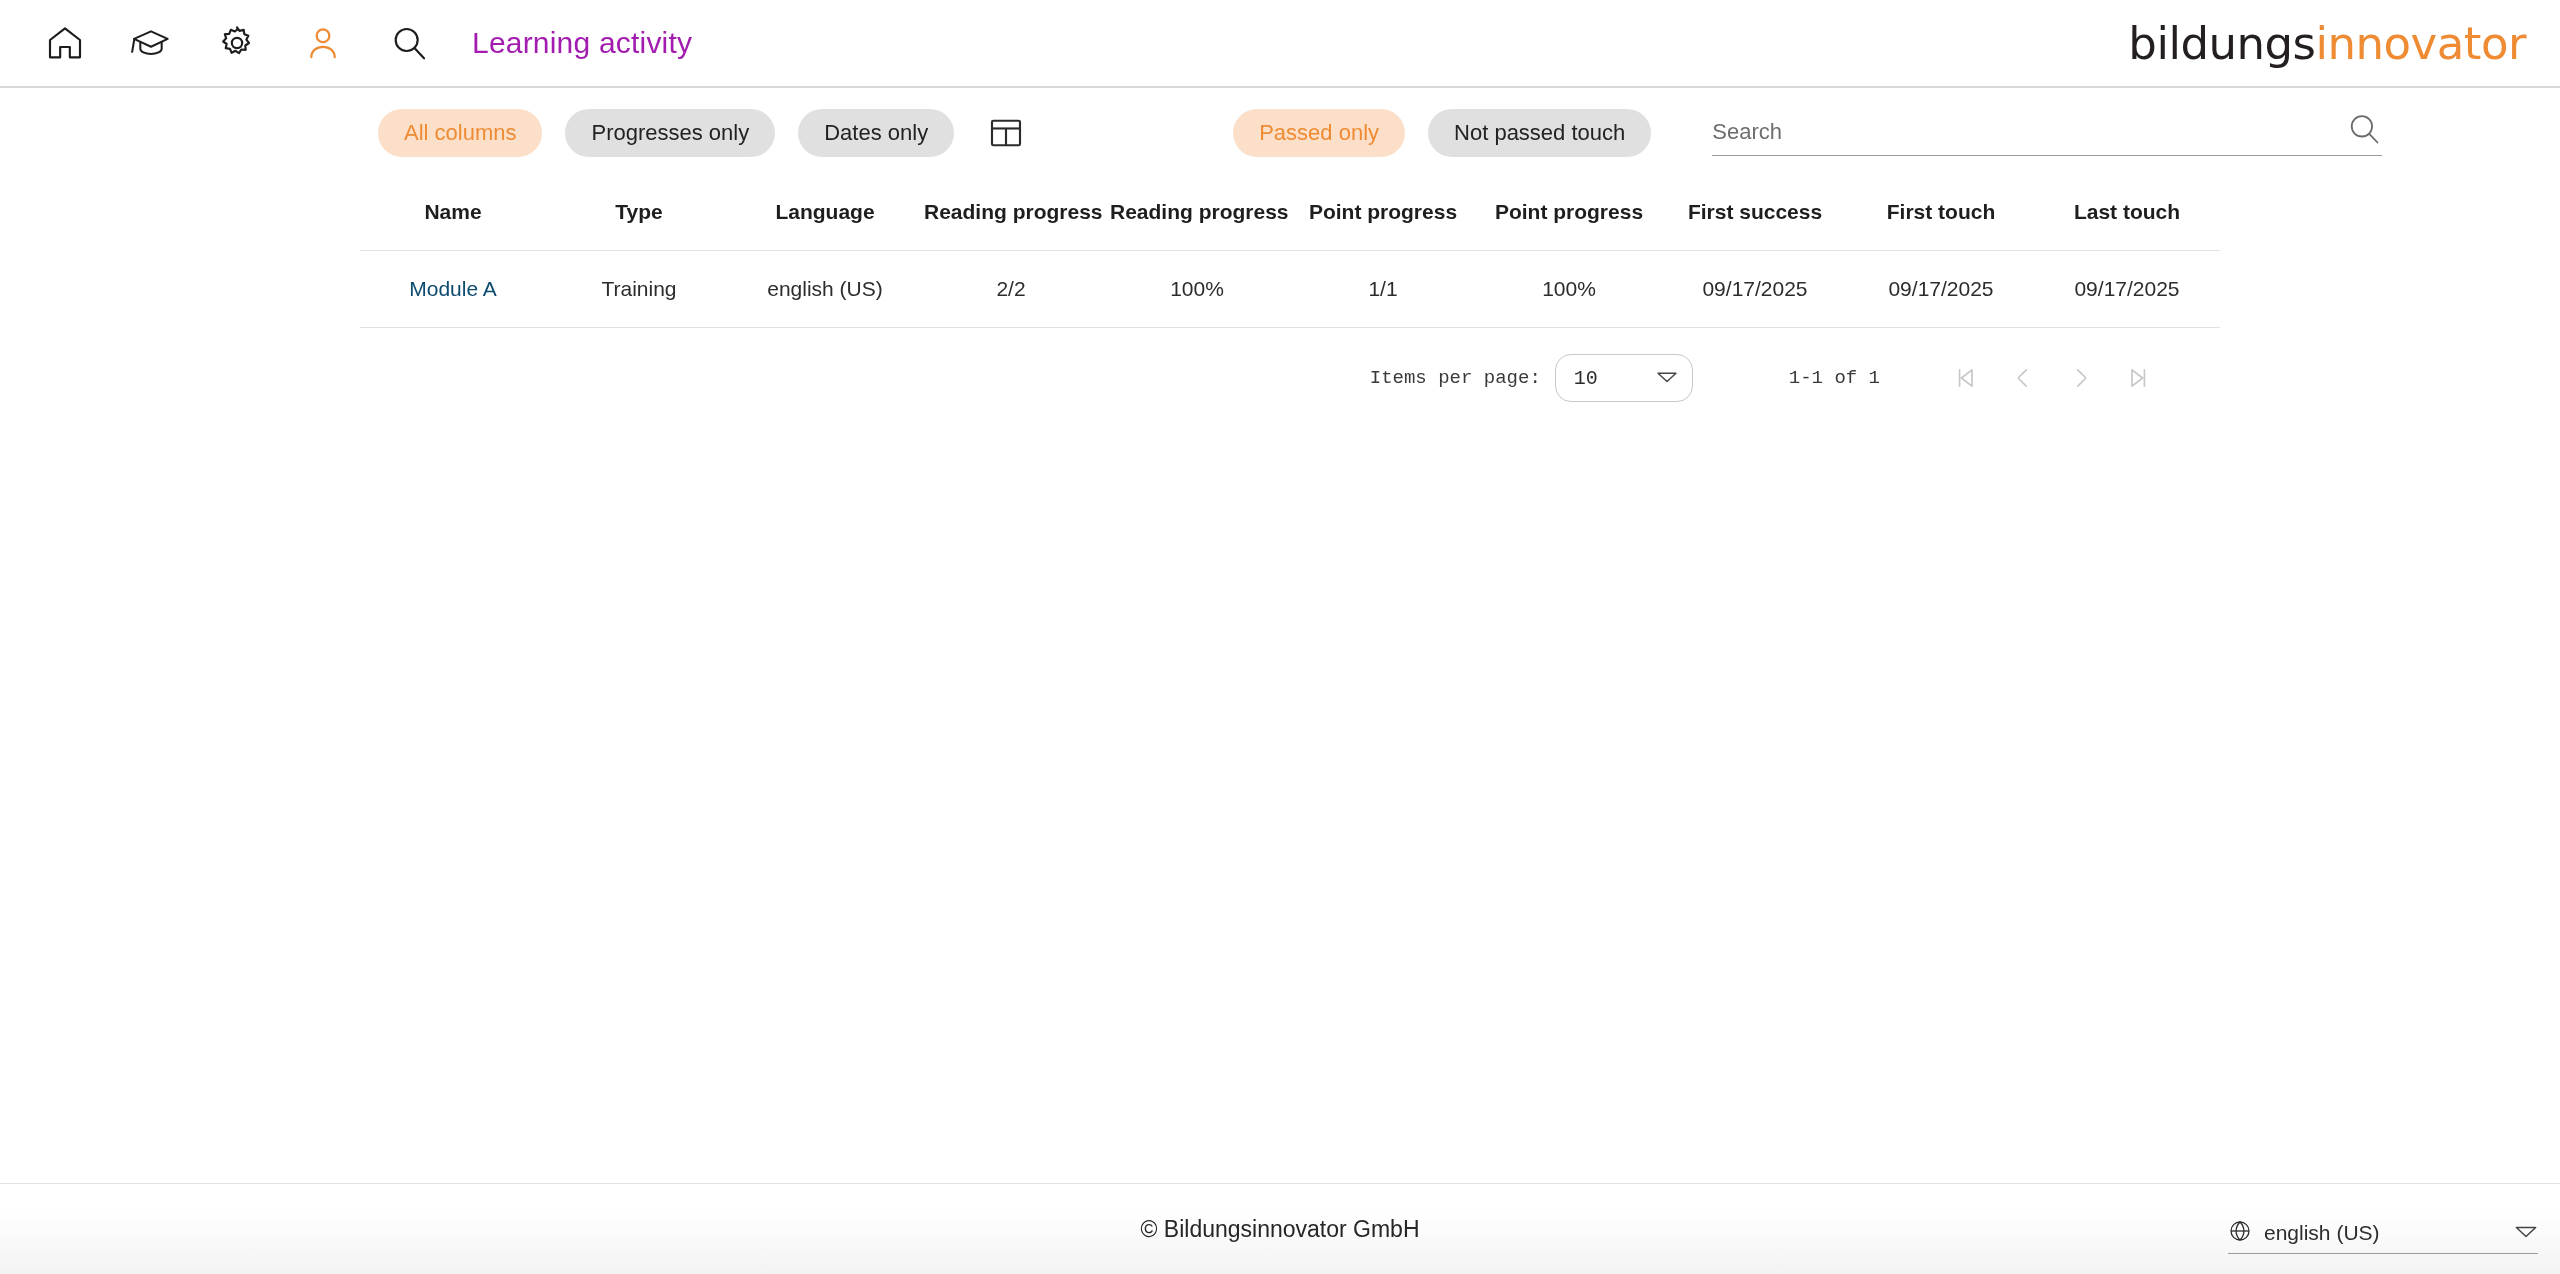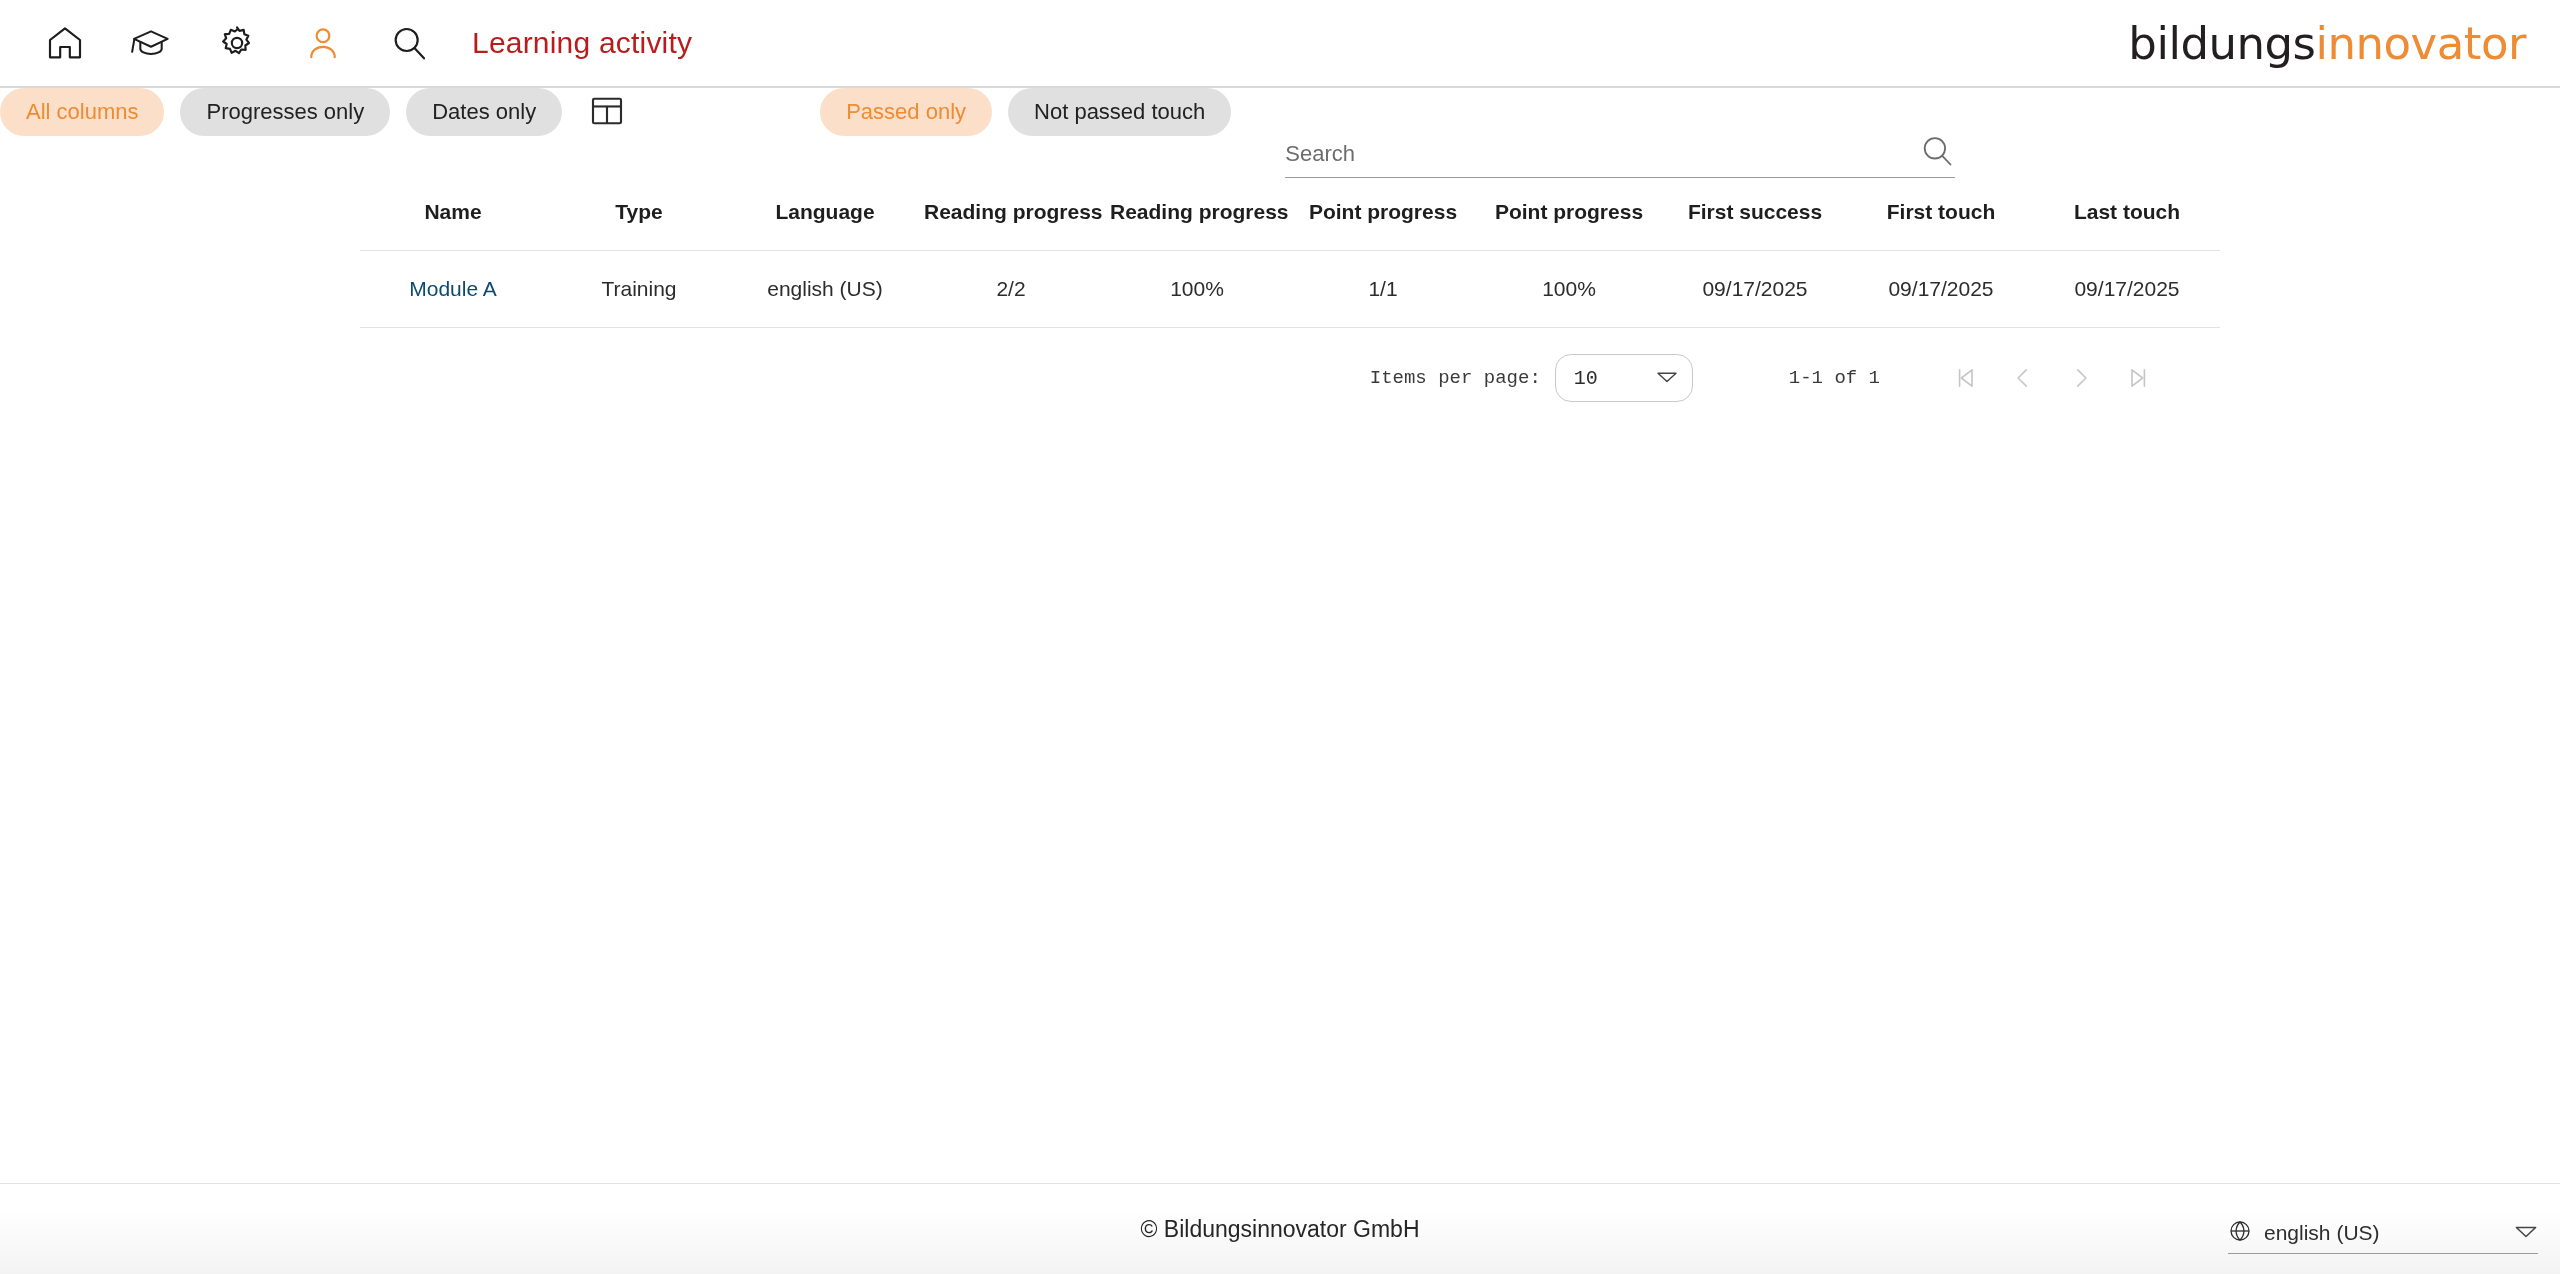--- a/index.html
+++ b/index.html
@@ -33,21 +33,21 @@
     width: 86px;
     height: 60px;
     display: flex;
     align-items: center;
     justify-content: center;
     cursor: pointer;
   }
   .nav-icon svg { display: block; }
   .page-title {
     font-size: 30px;
-    color: #b91c1c;
+    color: #a21caf;
     margin-left: 20px;
     white-space: nowrap;
     letter-spacing: .2px;
   }
   .spacer { flex: 1 1 auto; }
   .logo {
     font-size: 45px;
     letter-spacing: -0.5px;
     white-space: nowrap;
     font-family: "DejaVu Sans", sans-serif;
@@ -55,22 +55,25 @@
   }
   .logo .b { color: #231f20; }
   .logo .i { color: #ee8b33; }
 
   
   .content {
     padding: 0;
   }
   .toolbar {
     display: flex;
+    align-items: center;
     height: 90px;
+    padding-left: 378px;
     box-sizing: border-box;
+    gap: 7px;
   }
   .chip {
     border: none;
     border-radius: 24px;
     height: 48px;
     padding: 0 26px;
     font-size: 22px;
     font-family: "Liberation Sans", sans-serif;
     background: #e0e0e0;
     color: #222;

